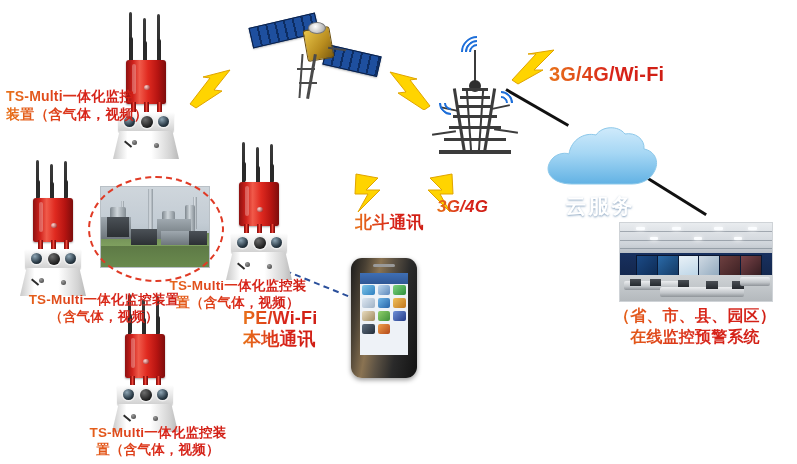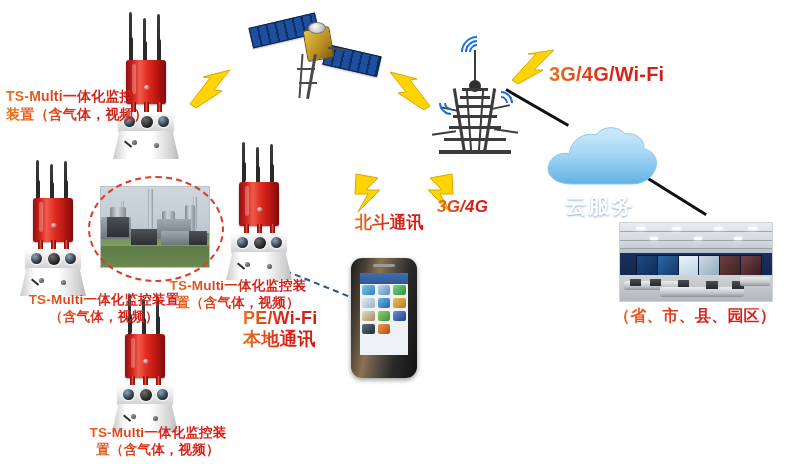--- a/index.html
+++ b/index.html
@@ -482,14 +482,15 @@
 
   <div class="label grad" style="left:437px;top:196px;font-size:17px;font-style:italic;">3G/4G</div>
 
   <div class="label grad" style="left:549px;top:62px;font-size:20px;">3G/4G/Wi-Fi</div>
 
   <div class="label grad" style="left:243px;top:308px;font-size:18px;line-height:1.15;">PE/Wi-Fi
 本地通讯</div>
 
 
   <div class="label grad center" style="left:600px;top:306px;font-size:16px;width:190px;">（省、市、县、园区）</div>
+  <div class="label grad center" style="left:600px;top:327px;font-size:16px;width:190px;">在线监控预警系统</div>
 
 </div>
 
 </body></html>

